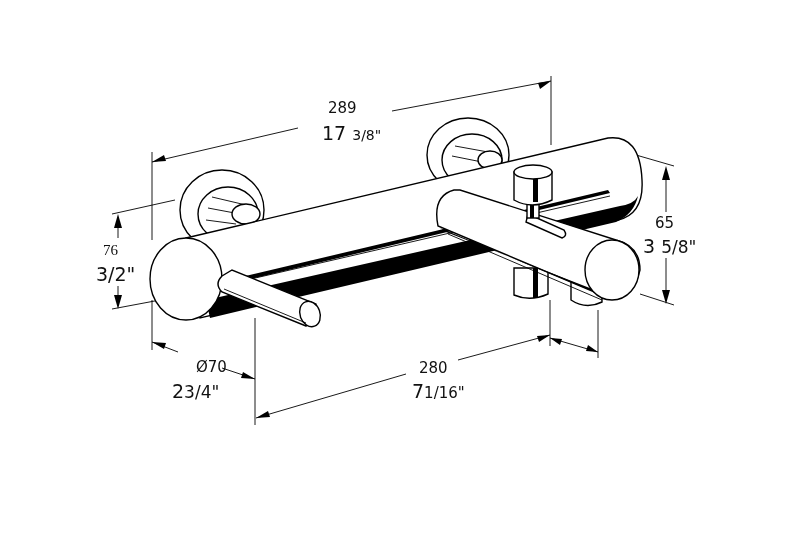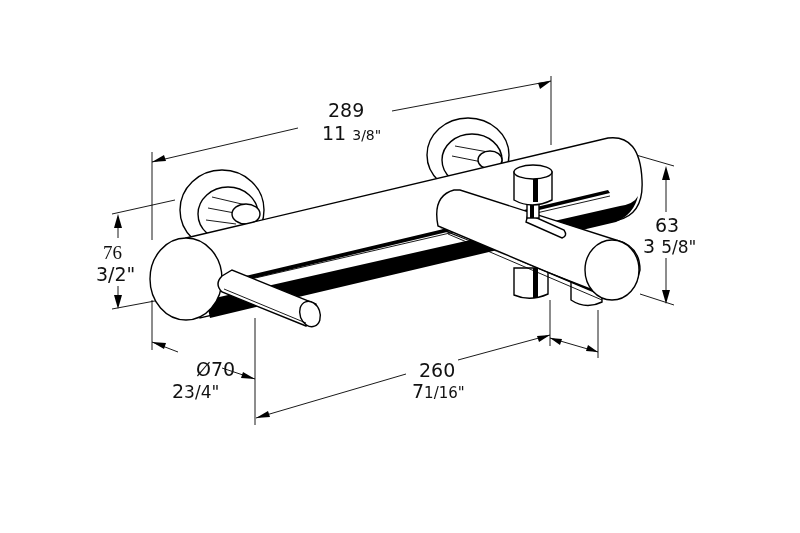--- a/index.html
+++ b/index.html
@@ -3,21 +3,21 @@
   <meta charset="utf-8">
   <style>
     html, body { margin: 0; padding: 0; background: #ffffff; }
     body { width: 800px; height: 533px; overflow: hidden; position: relative; }
     #drawing { position: absolute; left: 0; top: 0; width: 800px; height: 533px; }
     .thin { stroke: #000; stroke-width: 0.9; fill: none; }
     .body { stroke: #000; stroke-width: 1.4; fill: #fff; }
     .shade { fill: #000; stroke: none; }
     .arrow { fill: #000; stroke: none; }
     .lbl { position: absolute; font-family: "DejaVu Sans", sans-serif; color: #111; white-space: nowrap; line-height: 1; }
-    .lbl.big { font-size: 19px; }
+    .lbl.big { font-size: 15px; }
     .lbl.small { font-size: 19px; }
     .frac { font-size: 14px; }
   </style>
 </head>
 <body>
 
 <svg id="drawing" viewBox="0 0 800 533" xmlns="http://www.w3.org/2000/svg">
 
   <g>
     <line class="thin" x1="152" y1="152" x2="152" y2="240"></line>
@@ -118,36 +118,36 @@
     <rect class="body" x="527" y="198" width="12" height="20"></rect>
     <rect class="shade" x="530" y="198" width="4" height="20"></rect>
     <path class="body" d="M514,172 L514,200 Q532,210 552,200 L552,172 Z"></path>
     <rect class="shade" x="533" y="176" width="5" height="26"></rect>
     <ellipse class="body" cx="533" cy="172" rx="19" ry="7"></ellipse>
   </g>
 </svg>
 
 <div class="lbl big" style="left:328px; top:101px;">289</div>
 <div class="lbl small" style="left:322px; top:124px;">
-  <span>11</span>
+  <span>17</span>
   <span class="frac">3/8"</span>
 </div>
 
 <div class="lbl big" style="left:103px; top:243px;font-family:Liberation Serif, serif;">76</div>
 <div class="lbl small" style="left:96px; top:265px;">
   <span>3/2"</span>
 </div>
 
-<div class="lbl big" style="left:655px; top:216px;">63</div>
+<div class="lbl big" style="left:655px; top:216px;">65</div>
 <div class="lbl small" style="left:643px; top:237px;">
   <span>3</span>
   <span class="frac" style="font-size:17px;">5/8"</span>
 </div>
 
 <div class="lbl big" style="left:196px; top:360px;">Ø70</div>
 <div class="lbl small" style="left:172px; top:382px;">
   <span>2</span><span class="frac" style="font-size:17px;">3/4"</span>
 </div>
 
-<div class="lbl big" style="left:419px; top:361px;">260</div>
+<div class="lbl big" style="left:419px; top:361px;">280</div>
 <div class="lbl small" style="left:412px; top:382px;">
   <span>7</span><span class="frac" style="font-size:15px;">1/16"</span>
 </div>
 
 </body></html>

